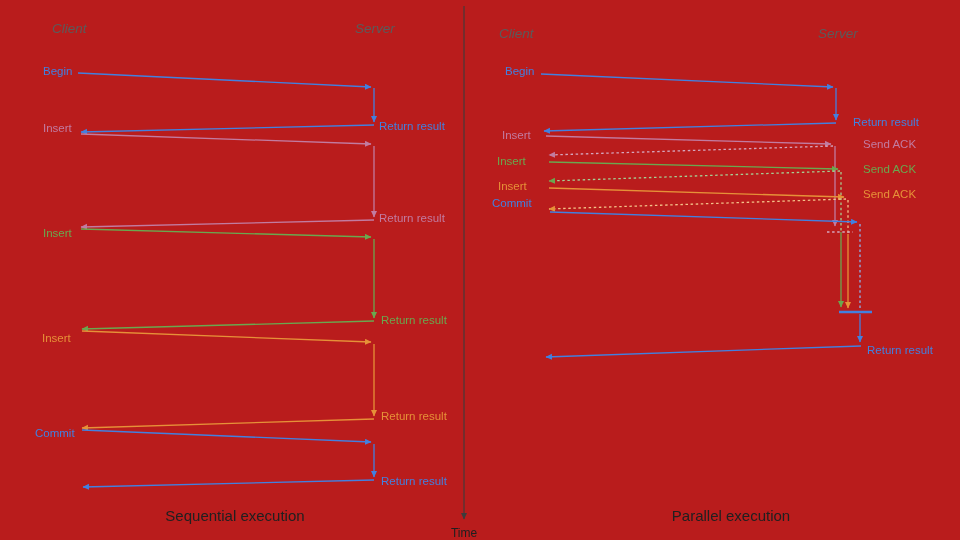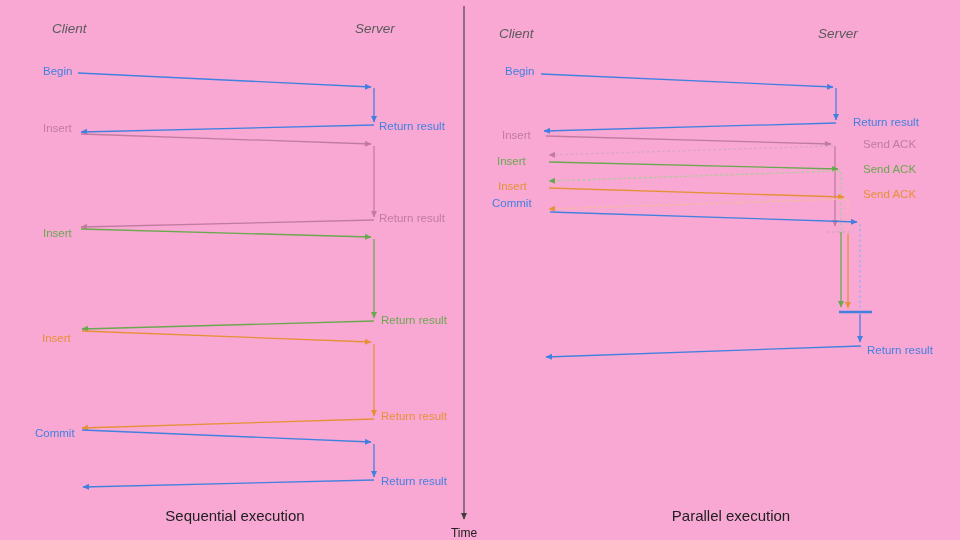--- a/index.html
+++ b/index.html
@@ -1,16 +1,16 @@
 <!DOCTYPE html>
 <html><head>
 <meta charset="utf-8">
 <style>
   html,body{margin:0;padding:0;background:#ffffff;}
-  .stage{position:relative;width:960px;height:540px;background:#f9a8d4;overflow:hidden;}
+  .stage{position:relative;width:960px;height:540px;background:#b91c1c;overflow:hidden;}
   svg{display:block;}
   svg text{font-family:"Liberation Sans","DejaVu Sans",sans-serif;}
 </style>
 </head>
 <body>
 
 <div class="stage">
   <svg width="960" height="540" viewBox="0 0 960 540" xmlns="http://www.w3.org/2000/svg">
       <defs>
         <marker id="m-blue" orient="auto" markerUnits="userSpaceOnUse" markerWidth="8" markerHeight="8" refX="6" refY="3">

